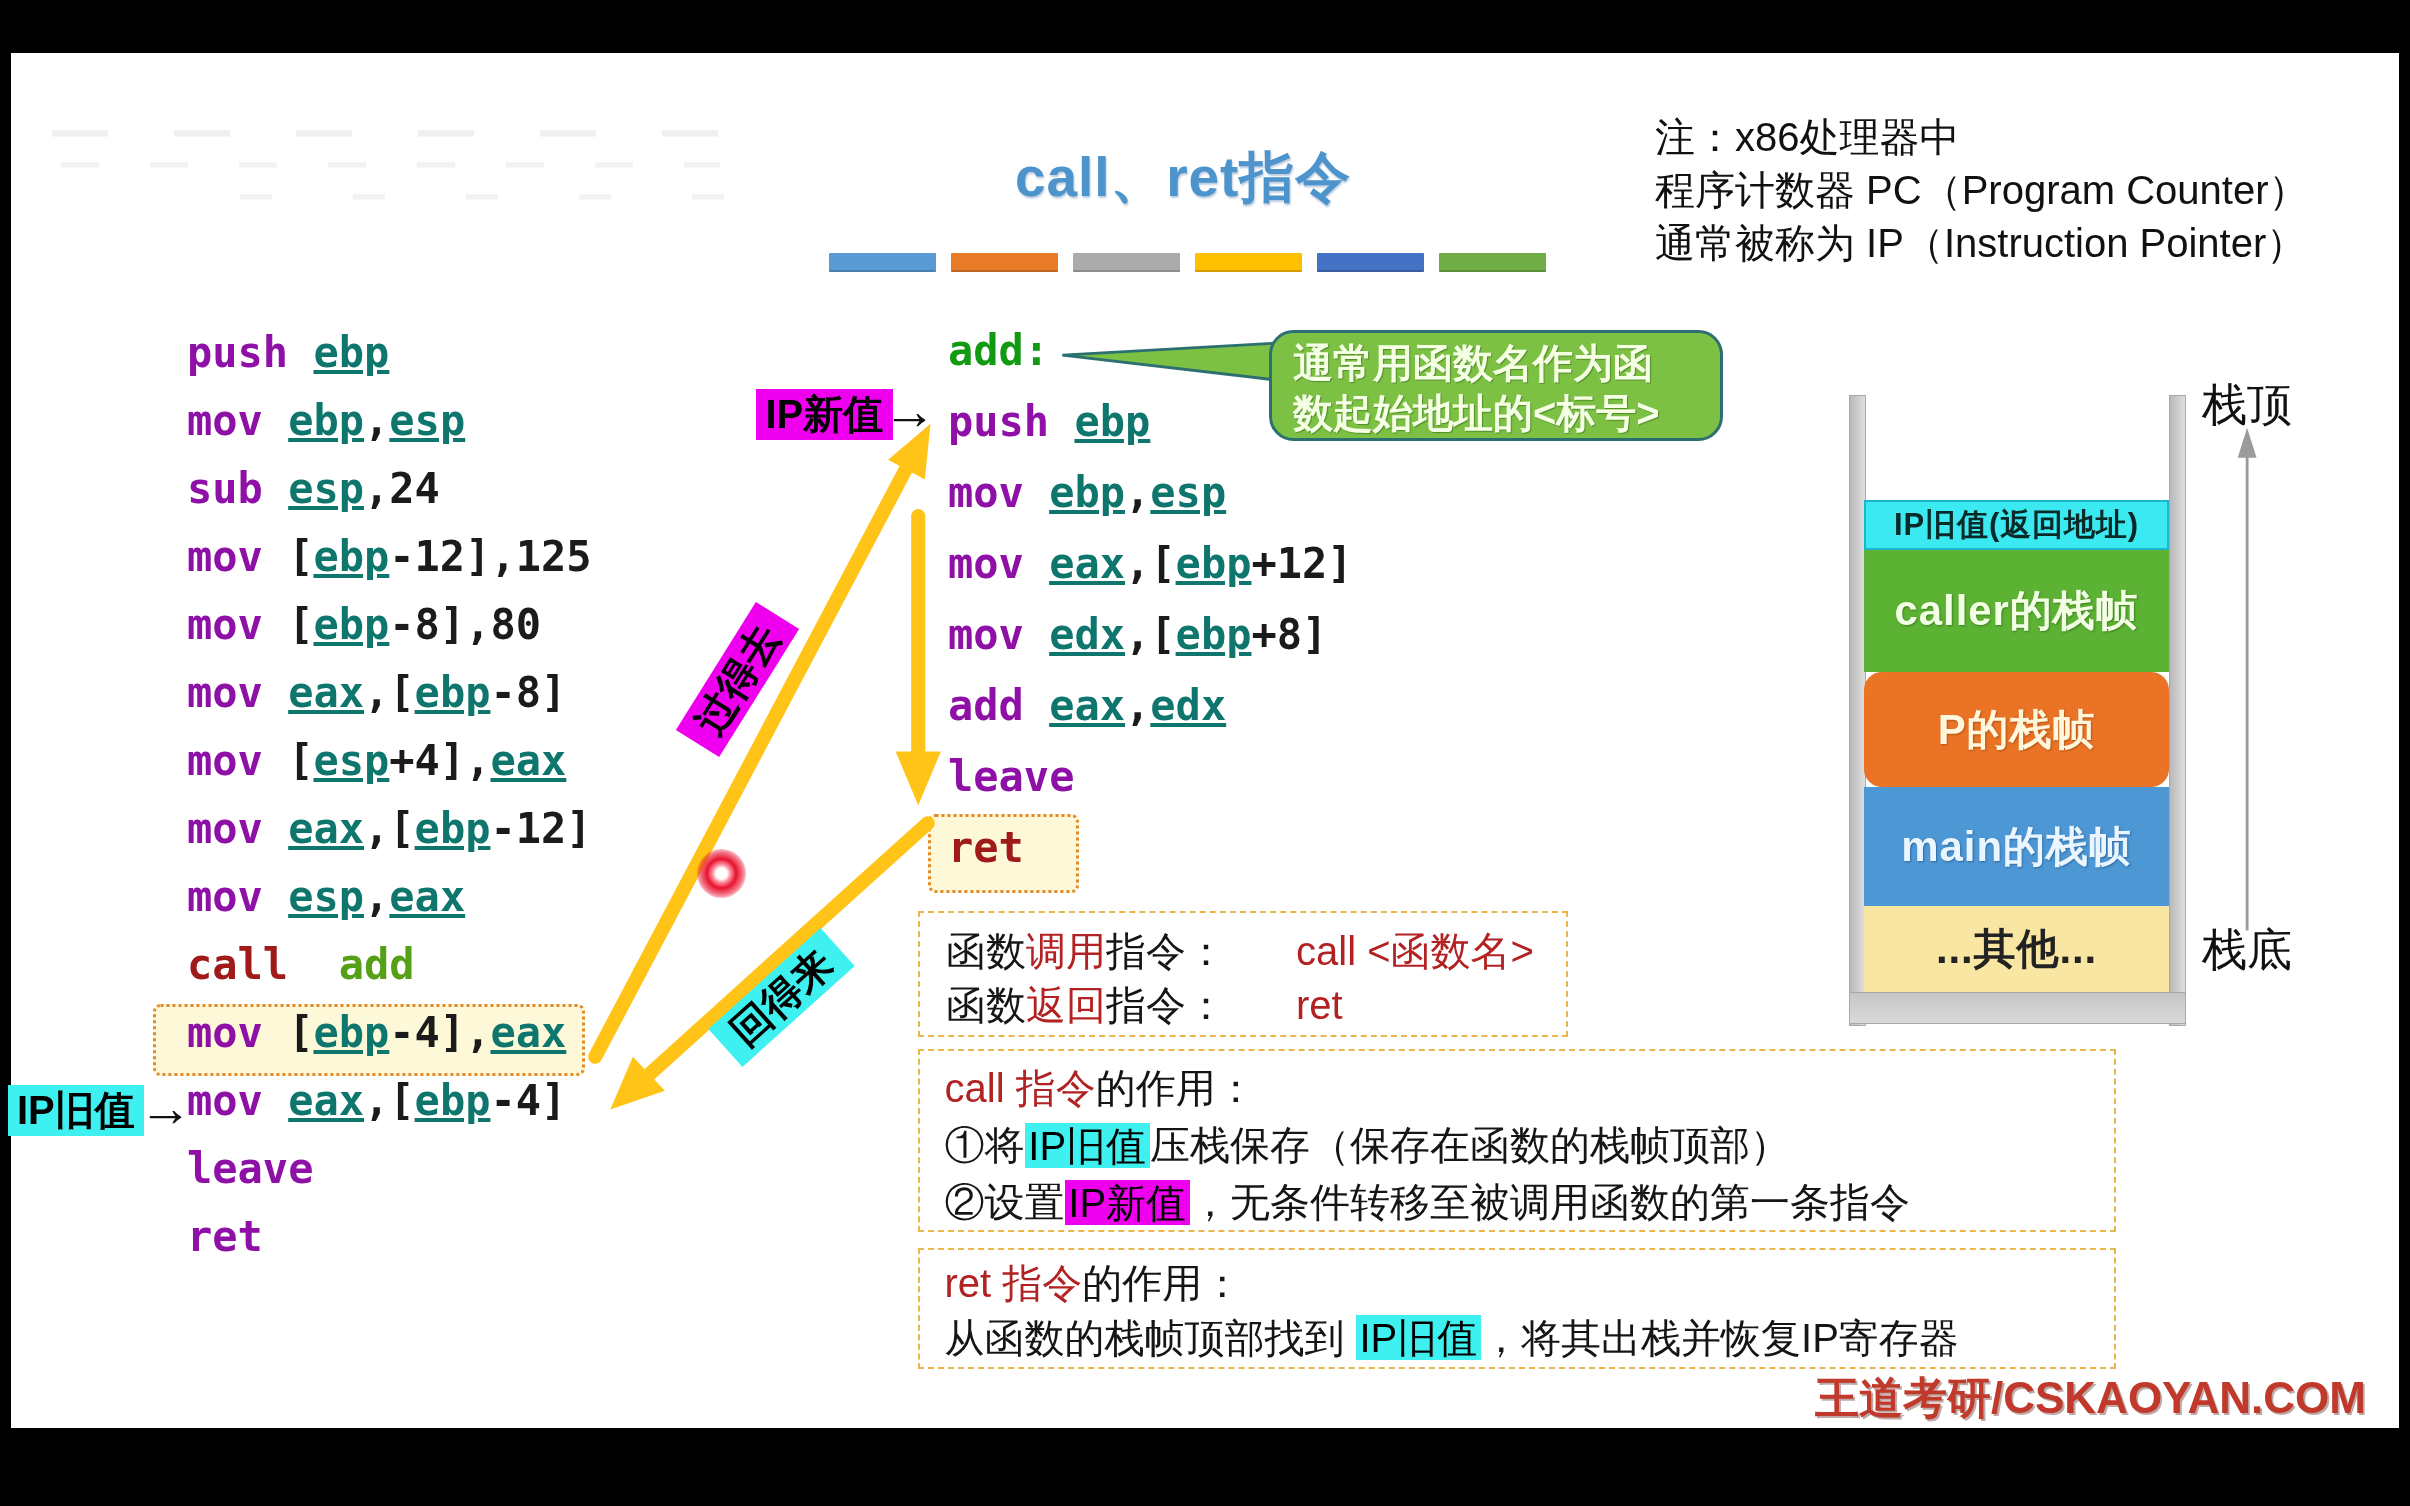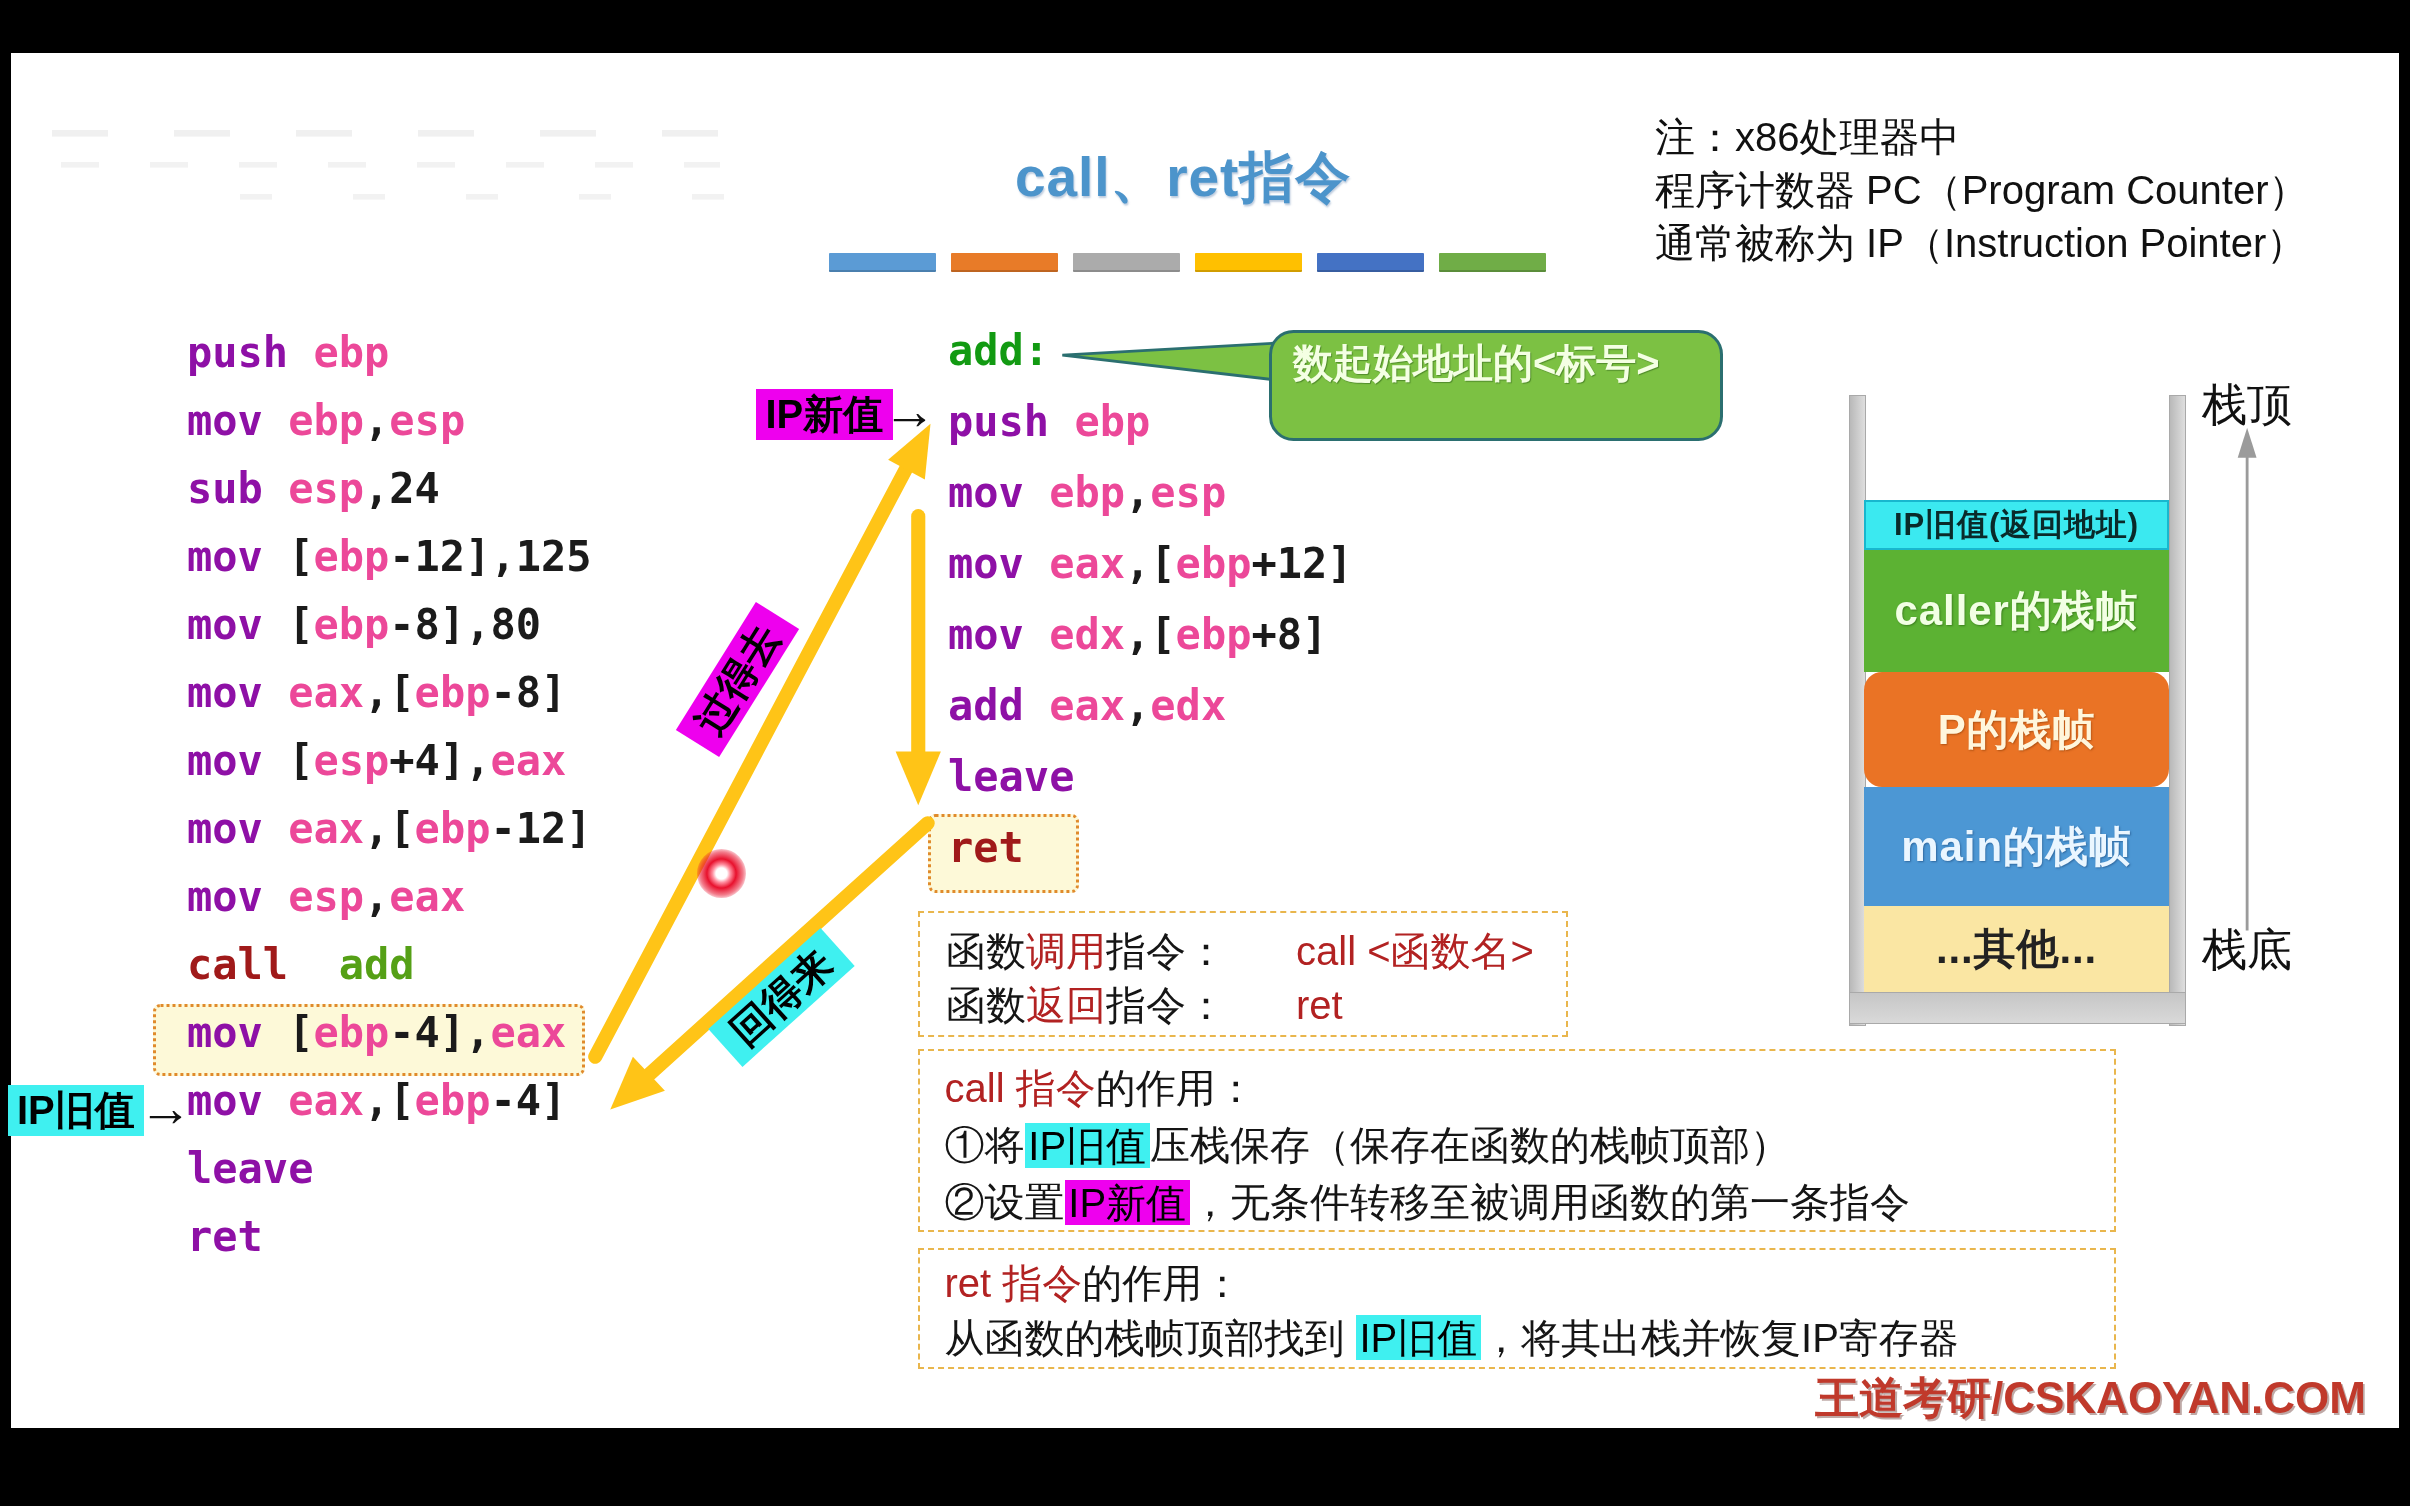--- a/index.html
+++ b/index.html
@@ -25,21 +25,21 @@
   .title-bars span{display:inline-block;width:107px;height:17px;margin-right:15px;
                    border-bottom:2.8px solid rgba(0,0,0,.18);border-radius:0.9px;}
   
   .note{position:absolute;left:1655px;top:111px;font-size:40px;line-height:53px;color:#111;}
   
   .code{position:absolute;z-index:4;font:700 42px/68px "DejaVu Sans Mono",monospace;}
   .code .code-line{white-space:pre;}
   .code-caller{left:187px;top:319px;}
   .code-add{left:948px;top:315px;}
   .code-add .code-line{line-height:71px;}
-  .tk-op{color:#8E10A6;} .tk-reg{color:#ec4899;} .tk-pl{color:#1b1b1b;}
+  .tk-op{color:#8E10A6;} .tk-reg{color:#0f766e;text-decoration:underline;} .tk-pl{color:#1b1b1b;}
   .tk-lbl{color:#129A12;} .tk-kw{color:#A01A1A;} .tk-fn{color:#55A016;}
   .instr-box{position:absolute;z-index:1;background:#FDF9D8;border:3.8px dotted #E08A2B;border-radius:7.5px;}
   .box-call{left:153px;top:1004px;width:426px;height:66px;}
   .box-ret{left:928px;top:814px;width:145px;height:73px;}
   
   .hl-label{position:absolute;z-index:6;font-size:40px;font-weight:bold;color:#000;
             line-height:51px;padding:0 9.4px;}
   .mag{background:#EE00EE;} .cyn{background:#3FF0F0;}
   .lbl-ip-new{left:756px;top:389px;}
   .lbl-ip-old{left:7.5px;top:1085px;}
@@ -161,20 +161,21 @@
   <div class="hl-label mag lbl-ip-new">IP新值</div>
   <div class="blk-arrow arr-new">→</div>
   <div class="hl-label cyn lbl-ip-old">IP旧值</div>
   <div class="blk-arrow arr-old">→</div>
   <div class="rot-label mag lbl-go">过得去</div>
   <div class="rot-label cyn lbl-back">回得来</div>
 
   <div class="laser"></div>
 
   <div class="bubble">
+    <div>通常用函数名作为函</div>
     <div>数起始地址的&lt;标号&gt;</div>
   </div>
 
   <div class="wall wall-l"></div>
   <div class="wall wall-r"></div>
   <div class="wall wall-b"></div>
   <div class="stack-frames">
       <div class="stack-frame sf0">IP旧值(返回地址)</div>
       <div class="stack-frame sf1">caller的栈帧</div>
       <div class="stack-frame sf2">P的栈帧</div>

